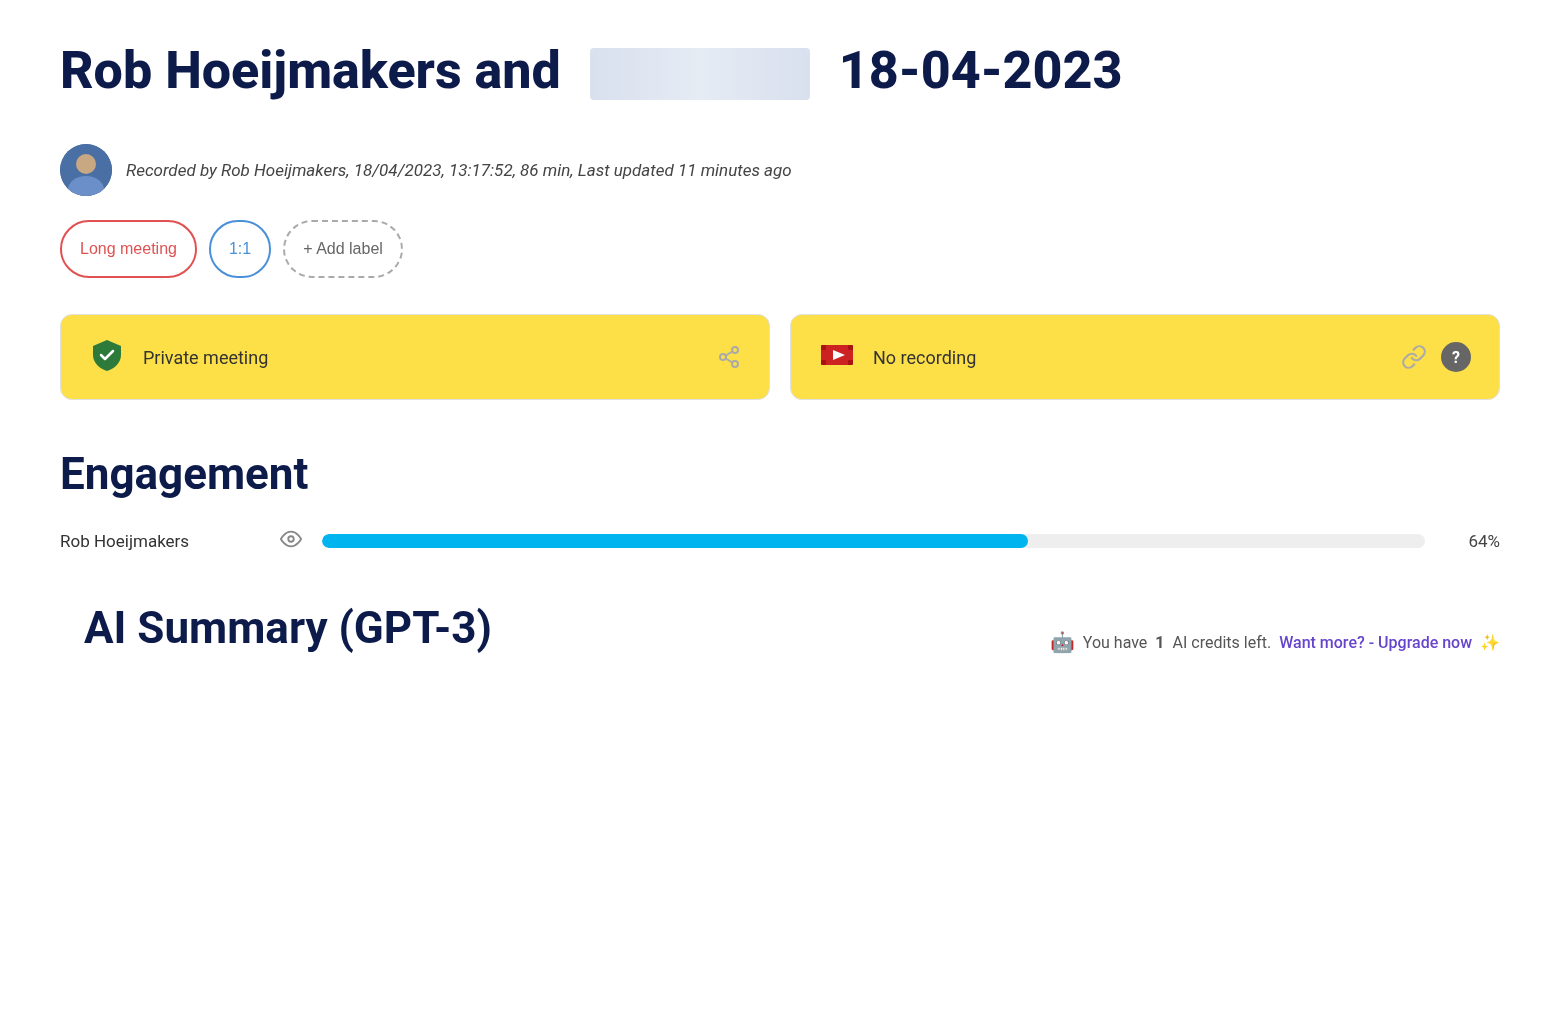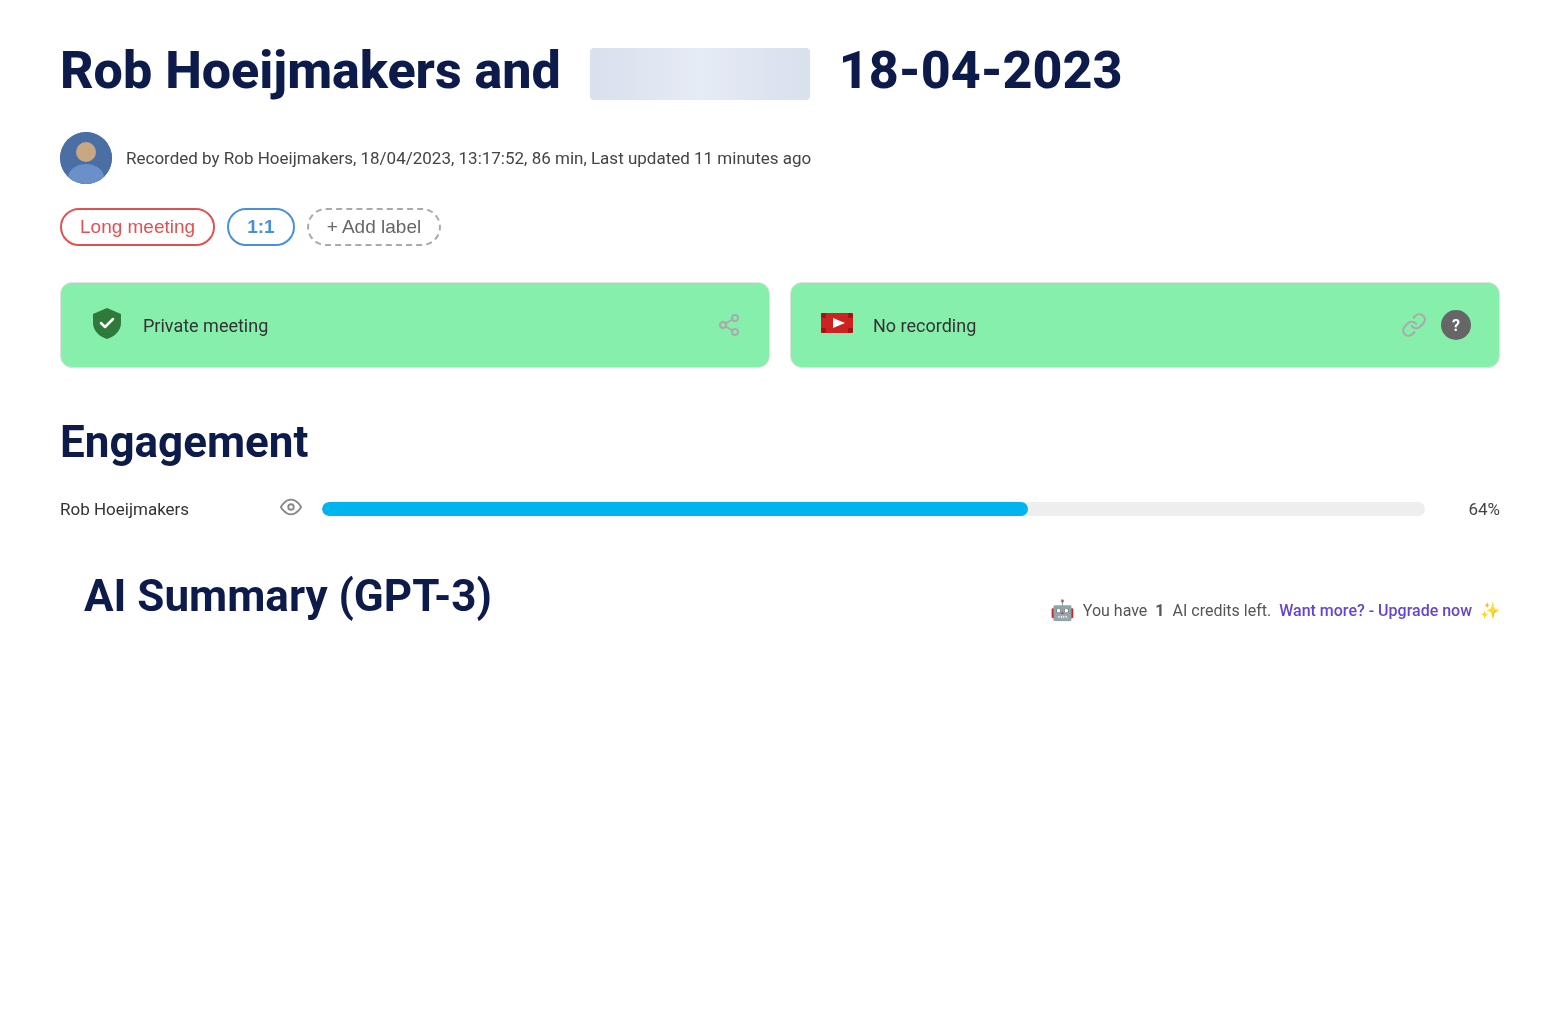--- a/index.html
+++ b/index.html
@@ -10,40 +10,41 @@
       padding: 40px 60px;
       width: 1560px;
       min-height: 1010px;
     }
 
     .page-title {
       font-size: 52px;
       font-weight: 800;
       color: #0d1b4b;
       line-height: 1.2;
-      margin-bottom: 30px;
+      margin-bottom: 42px;
     }
 
     .blurred-name {
       display: inline-block;
       background: linear-gradient(90deg, #c9d4e8, #dce4f0, #c9d4e8);
       border-radius: 4px;
       width: 220px;
       height: 52px;
       vertical-align: middle;
       margin: 0 16px;
       filter: blur(0px);
       opacity: 0.7;
     }
 
     .meta-row {
       display: flex;
       align-items: center;
       gap: 14px;
       margin-bottom: 24px;
+      font-style: italic;
     }
 
     .avatar {
       width: 52px;
       height: 52px;
       border-radius: 50%;
       background: linear-gradient(135deg, #4a6fa5, #2d4a7a);
       overflow: hidden;
       flex-shrink: 0;
       display: flex;
@@ -59,39 +60,38 @@
     }
 
     .labels-row {
       display: flex;
       align-items: center;
       gap: 12px;
       margin-bottom: 36px;
     }
 
     .label-badge {
-      padding: 6px 18px;
+      padding: 18px 18px;
       border-radius: 999px;
-      font-size: 19px;
+      font-size: 16px;
       font-weight: 500;
       cursor: pointer;
       border: 2px solid;
     }
 
     .label-long-meeting {
       border-color: #e05252;
       color: #e05252;
       background: transparent;
     }
 
     .label-1on1 {
       border-color: #4a90d9;
       color: #4a90d9;
       background: transparent;
-      font-weight: bold;
     }
 
     .label-add {
       border-color: #aaa;
       color: #666;
       background: transparent;
       border-style: dashed;
     }
 
     .cards-row {
@@ -101,21 +101,21 @@
     }
 
     .card {
       flex: 1;
       border: 1.5px solid #e0e0e0;
       border-radius: 12px;
       padding: 22px 28px;
       display: flex;
       align-items: center;
       justify-content: space-between;
-      background: #86efac;
+      background: #fde047;
     }
 
     .card-left {
       display: flex;
       align-items: center;
       gap: 18px;
     }
 
     .card-icon-shield {
       width: 36px;

